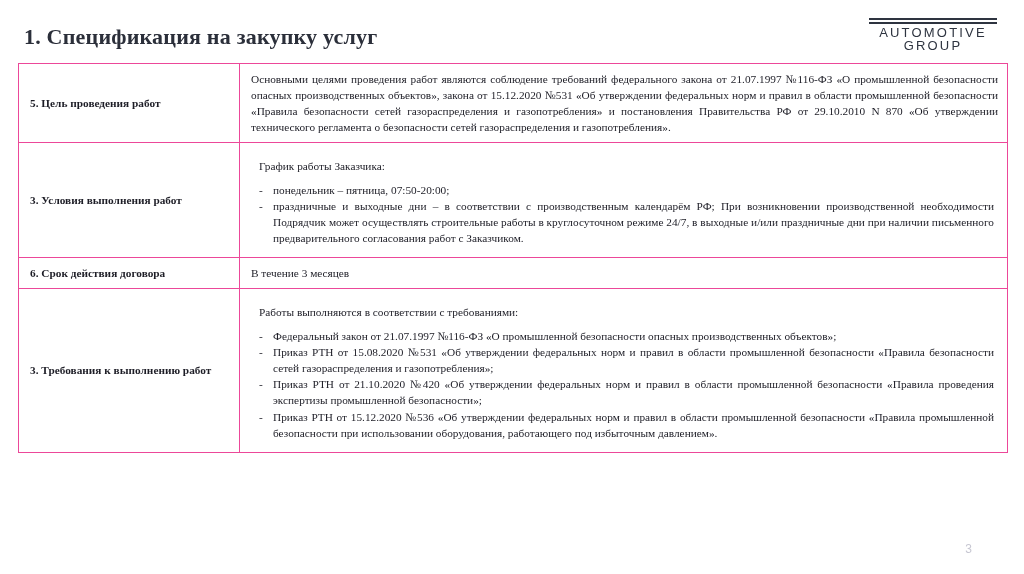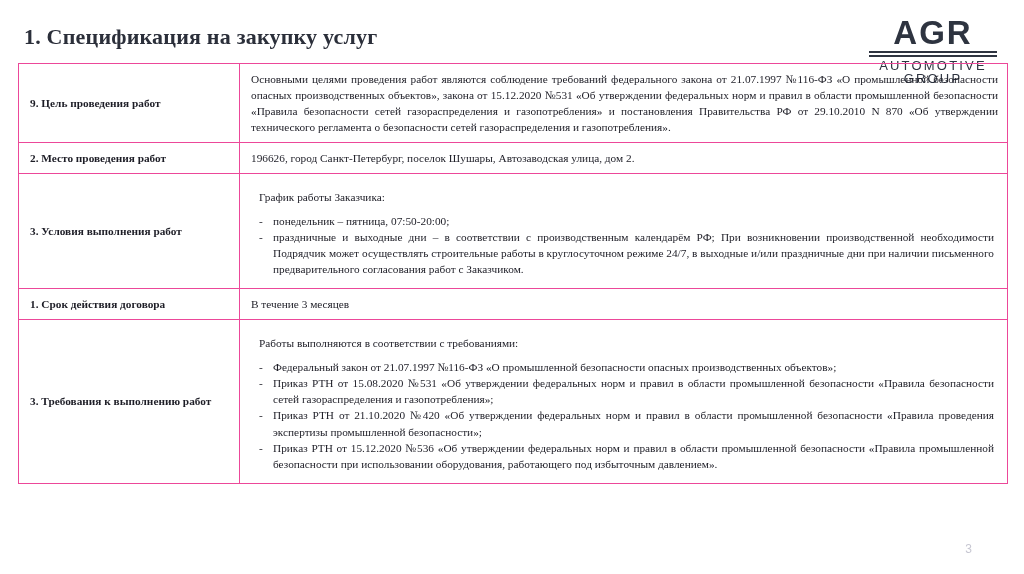--- a/index.html
+++ b/index.html
@@ -130,50 +130,45 @@
     font-size: 12px;
     color: #c7c7d2;
   }
 </style>
 </head>
 <body>
 
 <div class="slide-title">1. Спецификация на закупку услуг</div>
 
 <div class="logo">
-  <div class="logo-mark">AGR</div>
   <div class="logo-rules">
     <span></span>
       <span></span>
   </div>
   <div class="logo-tagline">AUTOMOTIVE GROUP</div>
 </div>
 
 <table class="spec-table">
   <tbody>
     <tr>
-      <td class="col-label">9. Цель проведения работ</td>
+      <td class="col-label">5. Цель проведения работ</td>
       <td class="col-value">Основными целями проведения работ являются соблюдение требований федерального закона от 21.07.1997 №116-ФЗ «О промышленной безопасности опасных производственных объектов», закона от 15.12.2020 №531 «Об утверждении федеральных норм и правил в области промышленной безопасности «Правила безопасности сетей газораспределения и газопотребления» и постановления Правительства РФ от 29.10.2010 N 870 «Об утверждении технического регламента о безопасности сетей газораспределения и газопотребления».</td>
-    </tr>
-    <tr>
-      <td class="col-label">2. Место проведения работ</td>
-      <td class="col-value val-mid">196626, город Санкт-Петербург, поселок Шушары, Автозаводская улица, дом 2.</td>
     </tr>
     <tr>
       <td class="col-label">3. Условия выполнения работ</td>
       <td class="col-value">
         <p class="val-intro">График работы Заказчика:</p>
         <ul class="dashlist">
           <li>понедельник – пятница, 07:50-20:00;</li>
           <li>праздничные и выходные дни – в соответствии с производственным календарём РФ; При возникновении производственной необходимости Подрядчик может осуществлять строительные работы в круглосуточном режиме 24/7, в выходные и/или праздничные дни при наличии письменного предварительного согласования работ с Заказчиком.</li>
         </ul>
       </td>
     </tr>
     <tr>
-      <td class="col-label">1. Срок действия договора</td>
+      <td class="col-label">6. Срок действия договора</td>
       <td class="col-value val-mid">В течение 3 месяцев</td>
     </tr>
     <tr>
       <td class="col-label">3. Требования к выполнению работ</td>
       <td class="col-value">
         <p class="val-intro">Работы выполняются в соответствии с требованиями:</p>
         <ul class="dashlist">
           <li>Федеральный закон от 21.07.1997 №116-ФЗ «О промышленной безопасности опасных производственных объектов»;</li>
           <li>Приказ РТН от 15.08.2020 №531 «Об утверждении федеральных норм и правил в области промышленной безопасности «Правила безопасности сетей газораспределения и газопотребления»;</li>
           <li>Приказ РТН от 21.10.2020 №420 «Об утверждении федеральных норм и правил в области промышленной безопасности «Правила проведения экспертизы промышленной безопасности»;</li>

